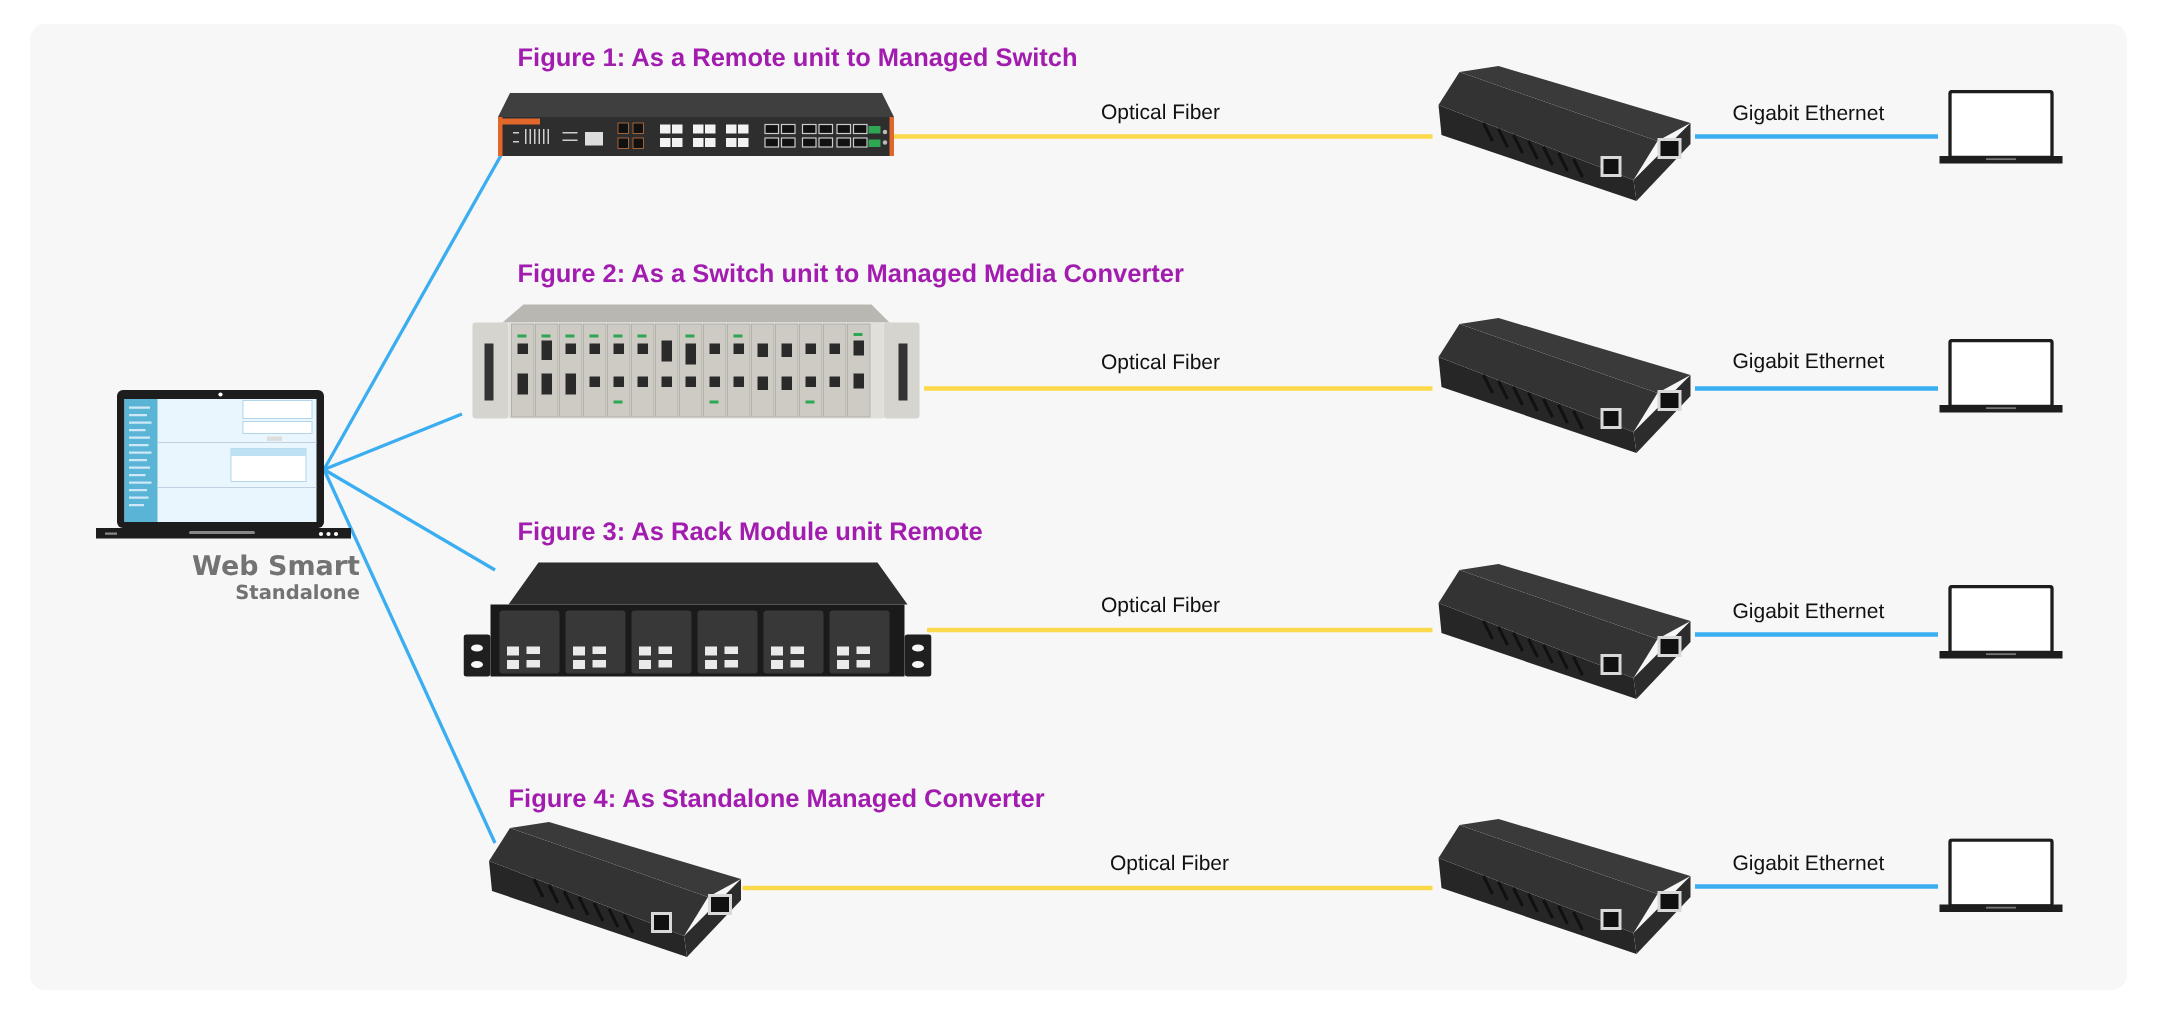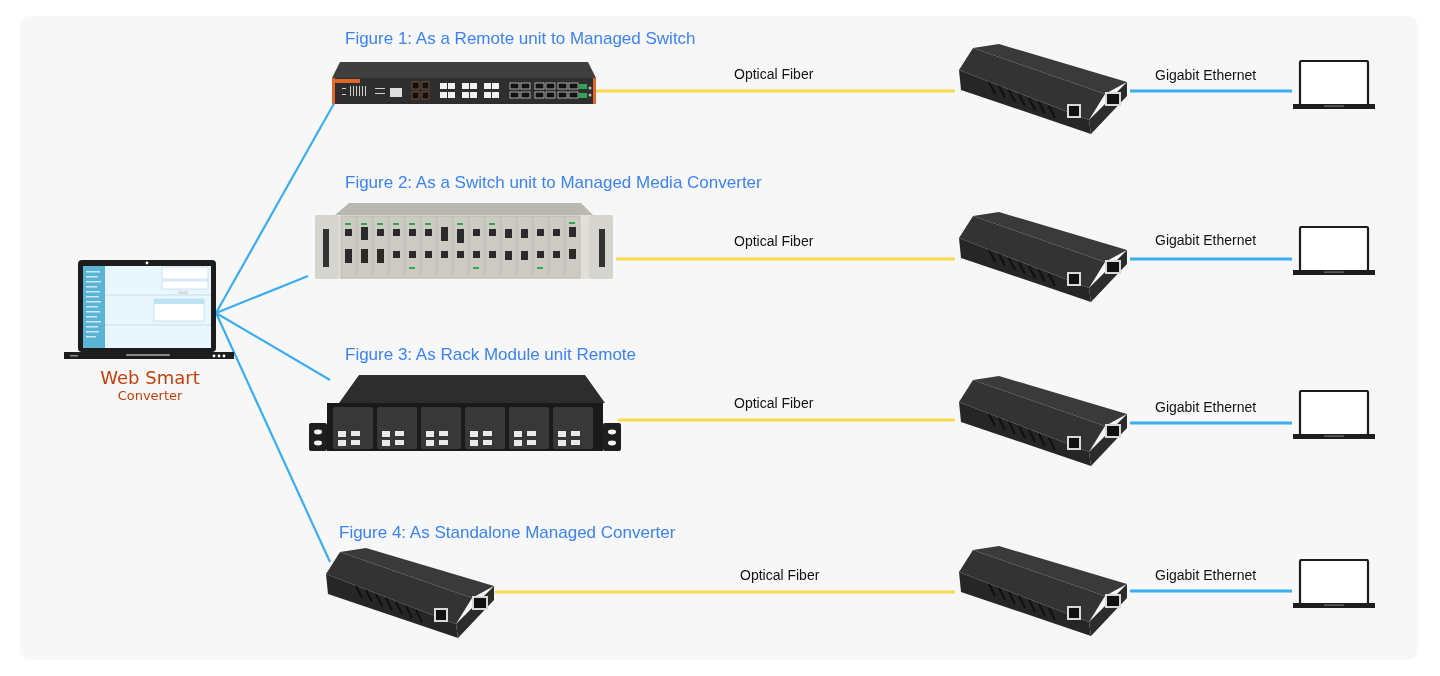--- a/index.html
+++ b/index.html
@@ -1,21 +1,21 @@
 <!DOCTYPE html>
 <html><head>
 <meta charset="utf-8">
 <style>
   html, body { margin:0; padding:0; background:#ffffff; }
   body { width:1440px; height:676px; position:relative; overflow:hidden; font-family:"Liberation Sans", sans-serif; }
   .panel { position:absolute; left:20px; top:16px; width:1398px; height:644px; background:#f7f7f7; border-radius:10px; }
   svg.wires { position:absolute; left:0; top:0; }
-  .fig-title { position:absolute; font-weight:normal; font-size:17px; color:#3b82f6; white-space:nowrap; }
+  .fig-title { position:absolute; font-weight:bold; font-size:17px; color:#a21caf; white-space:nowrap; }
   .link-label { position:absolute; font-weight:normal; font-size:14px; color:#111; white-space:nowrap; }
-  .mgmt-label { position:absolute; left:60px; width:180px; text-align:center; color:#c2410c; font-family:"DejaVu Sans", sans-serif; font-weight:normal; }
+  .mgmt-label { position:absolute; left:60px; width:180px; text-align:right; color:#737373; font-family:"DejaVu Sans", sans-serif; font-weight:bold; }
   .mgmt-label .l1 { font-size:18px; display:block; line-height:20px; }
   .mgmt-label .l2 { font-size:13px; display:block; line-height:16px; }
   .device { position:absolute; }
 </style>
 </head>
 <body>
 
 <div class="panel"></div>
 
 <svg class="wires" width="1440" height="676">
@@ -69,21 +69,21 @@
   <line x1="41" y1="66" x2="147" y2="66" stroke="#bcd" stroke-width="0.6"></line>
   <path d="M0 93 H170 V100 H0 Z" fill="#1d1d1d"></path>
   <rect x="62" y="95" width="44" height="2" rx="1" fill="#888"></rect>
   <rect x="6" y="96" width="8" height="1.5" fill="#888"></rect>
   <circle cx="150" cy="97" r="1.4" fill="#fff"></circle>
     <circle cx="155" cy="97" r="1.4" fill="#fff"></circle>
     <circle cx="160" cy="97" r="1.4" fill="#fff"></circle>
 </svg>
 <div class="mgmt-label" style="top:368px">
   <span class="l1">Web Smart</span>
-  <span class="l2">Converter</span>
+  <span class="l2">Standalone</span>
 </div>
 
 <div class="fig-title" style="left:345px;top:29px">Figure 1: As a Remote unit to Managed Switch</div>
 <div class="fig-title" style="left:345px;top:173px">Figure 2: As a Switch unit to Managed Media Converter</div>
 <div class="fig-title" style="left:345px;top:345px">Figure 3: As Rack Module unit Remote</div>
 <div class="fig-title" style="left:339px;top:523px">Figure 4: As Standalone Managed Converter</div>
 
 <div class="link-label" style="left:734px;top:66px">Optical Fiber</div>
 <div class="link-label" style="left:734px;top:233px">Optical Fiber</div>
 <div class="link-label" style="left:734px;top:395px">Optical Fiber</div>

